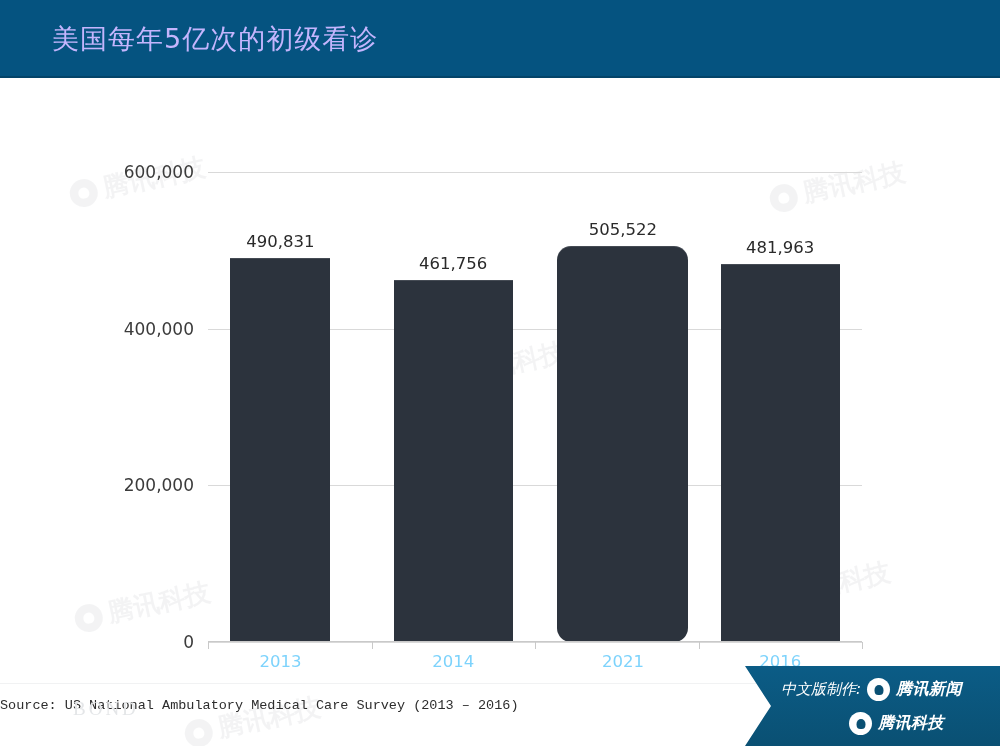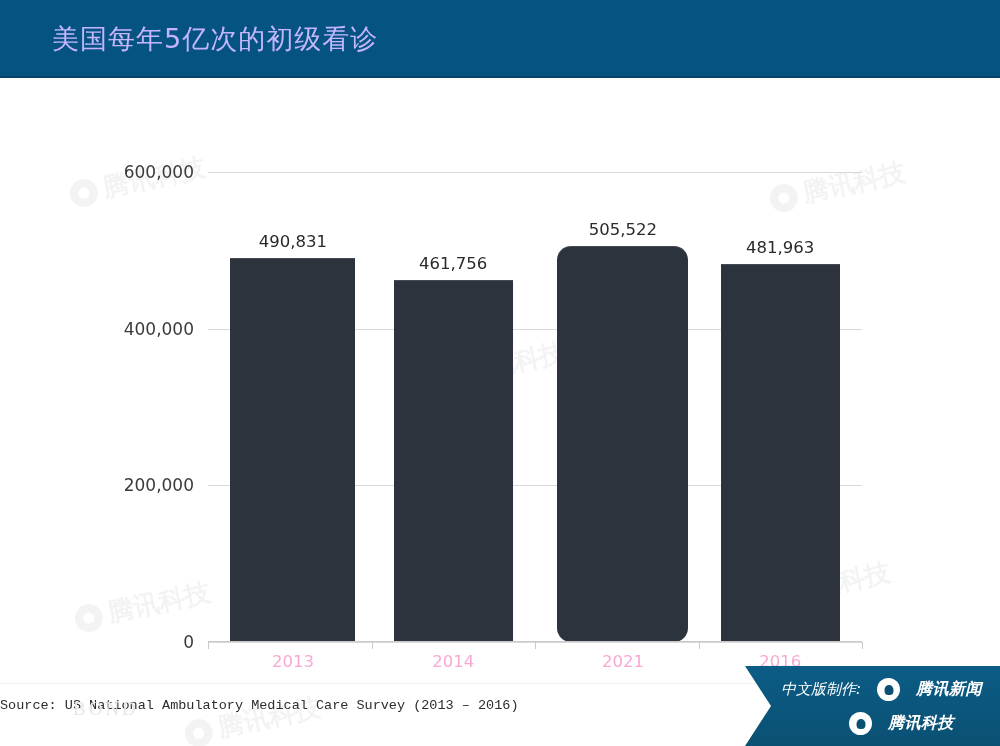--- a/index.html
+++ b/index.html
@@ -116,21 +116,21 @@
     white-space: nowrap;
     font-family: "DejaVu Sans", "Liberation Sans", sans-serif;
   }
   .cat-label {
     position: absolute;
     top: 100%;
     margin-top: 10px;
     left: 50%;
     transform: translateX(-50%);
     font-size: 16.5px;
-    color: #f9a8d4;
+    color: #7dd3fc;
     white-space: nowrap;
     font-family: "DejaVu Sans", "Liberation Sans", sans-serif;
   }
 
   
   #source-note {
     position: absolute;
     left: 0;
     top: 620px;
     width: 816px;
@@ -207,21 +207,21 @@
     clip-path: polygon(0 0, 255px 0, 255px 80px, 0 80px, 26px 40px);
     display: flex;
     flex-direction: column;
     justify-content: center;
     padding-left: 36px;
     box-sizing: border-box;
   }
   .credit-row {
     display: flex;
     align-items: center;
-    gap: 16px;
+    gap: 6px;
     height: 34px;
   }
   .credit-row.row-2 { justify-content: flex-start; padding-left: 68px; }
   .credit-prefix {
     color: #ffffff;
     font-size: 15px;
     font-style: italic;
     font-family: "DejaVu Sans", "Liberation Sans", sans-serif;
     white-space: nowrap;
   }
@@ -295,21 +295,21 @@
           <div class="axis-tick-label" style="top: 0px;">200,000</div>
         </div>
         <div class="gridline" style="top: 156.667px;">
           <div class="axis-tick-label" style="top: 0px;">400,000</div>
         </div>
         <div class="gridline" style="top: 0px;">
           <div class="axis-tick-label" style="top: 0px;">600,000</div>
         </div>
       </div>
     <div id="bars">
-        <div class="bar" style="left: 22.3995px; width: 125px; height: 384.484px; background: rgb(44, 51, 61);">
+        <div class="bar" style="left: 22.3995px; width: 100px; height: 384.484px; background: rgb(44, 51, 61);">
           <span class="bar-value">490,831</span>
           <span class="cat-label">2013</span>
         </div>
         <div class="bar" style="left: 185.899px; width: 118.701px; height: 361.709px; background: rgb(44, 51, 61);">
           <span class="bar-value">461,756</span>
           <span class="cat-label">2014</span>
         </div>
         <div class="bar" style="left: 349.399px; width: 131px; height: 395.992px; background: rgb(44, 51, 61); border-radius: 14px;">
           <span class="bar-value">505,522</span>
           <span class="cat-label">2021</span>

